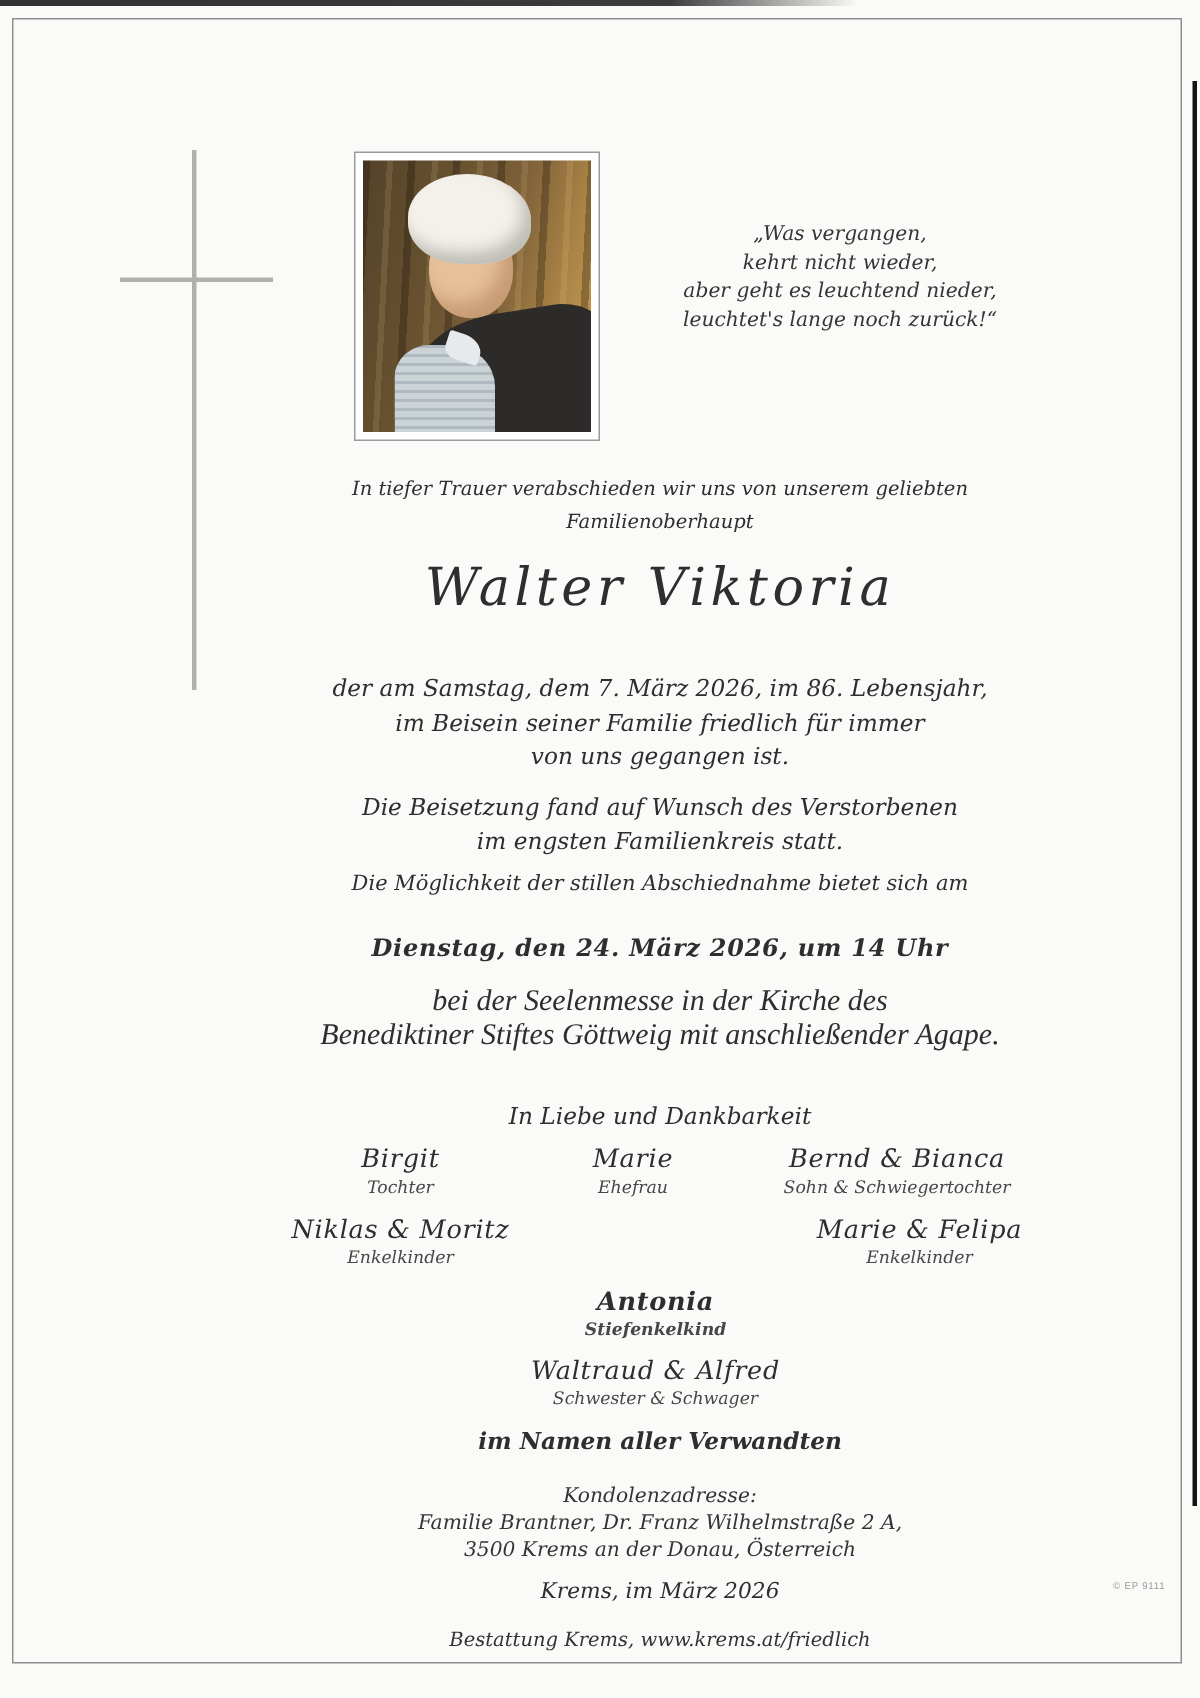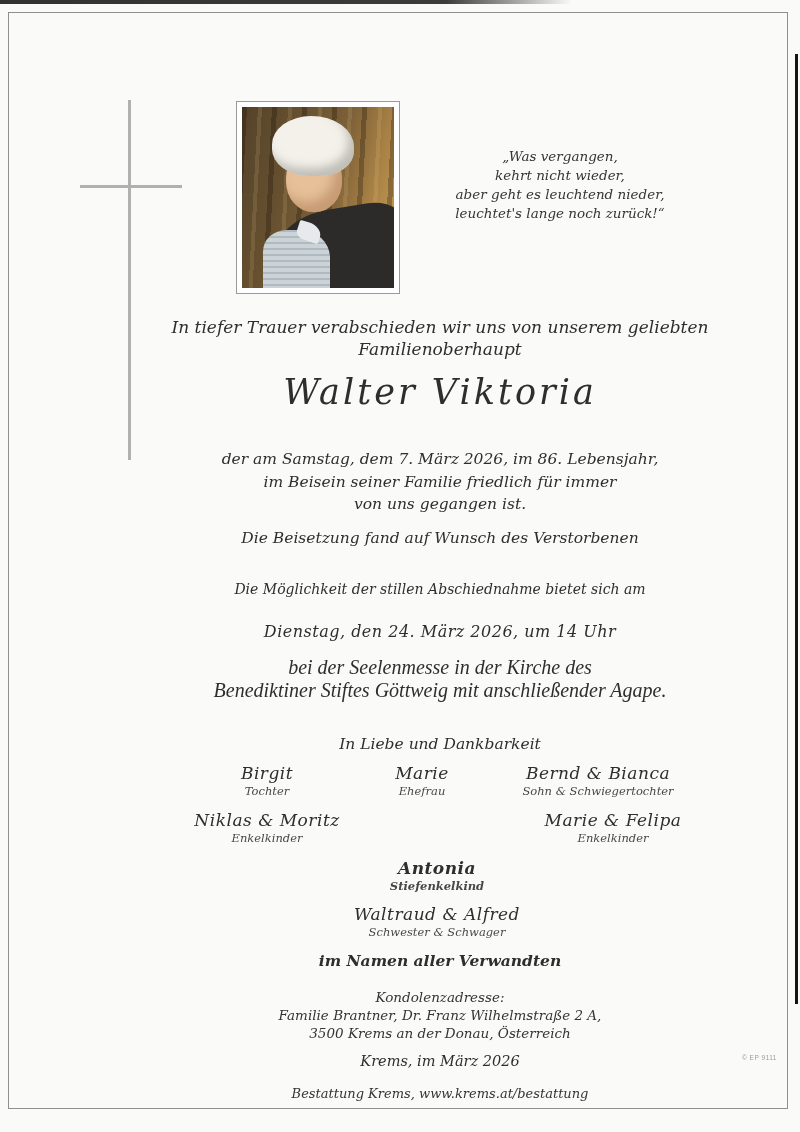--- a/index.html
+++ b/index.html
@@ -36,26 +36,26 @@
     border-radius:45% 25% 0 0;transform:rotate(-9deg);}
   .shirt{position:absolute;bottom:-2%;left:14%;width:44%;height:34%;background:#ccd3d6;
     border-radius:35% 45% 0 0;
     background-image:repeating-linear-gradient(0deg,rgba(90,110,130,.25) 0 2px,rgba(0,0,0,0) 2px 6px);}
   .collar{position:absolute;bottom:26%;left:36%;width:16%;height:10%;background:#e6eaec;
     transform:rotate(18deg);border-radius:10% 60% 10% 40%;}
   
   .tb{position:absolute;text-align:center;}
   .col{left:93px;width:694px;}
   .quote{left:440px;top:147px;width:240px;font-size:13.5px;line-height:19px;color:#353535;}
-  .intro{top:316px;font-size:17px;line-height:22px;}
+  .intro{top:316px;font-size:13px;line-height:22px;}
   .deceased-name{top:372px;font-size:35px;letter-spacing:3px;font-weight:normal;}
   .p1{top:448px;font-size:15.5px;line-height:22.5px;}
   .p2{top:527px;font-size:15.5px;line-height:22.5px;}
   .p3{top:578px;font-size:14px;line-height:22px;}
-  .dateline{top:622px;font-size:16px;font-weight:normal;letter-spacing:.5px;}
+  .dateline{top:622px;font-size:16px;font-weight:bold;letter-spacing:.5px;}
   .p4{top:656px;font-size:20px;line-height:22.5px;font-family:Liberation Serif, serif;}
   .love{top:735px;font-size:15.5px;}
   .mourner{position:absolute;transform:translateX(-50%);text-align:center;white-space:nowrap;}
   .mourner .m-name{font-size:17px;letter-spacing:.5px;}
   .mourner .m-rel{font-size:11.5px;color:#474747;margin-top:1px;}
   .relatives{top:951px;font-size:15.5px;font-weight:bold;}
   .condolence{top:988px;font-size:13.5px;line-height:18px;color:#343434;}
   .place-date{top:1053px;font-size:14.5px;}
   .footer-line{top:1086px;font-size:13px;color:#343434;}
 </style>
@@ -98,20 +98,21 @@
   <div class="tb col deceased-name">Walter Viktoria</div>
 
   <div class="tb col p1">
     <div>der am Samstag, dem 7. März 2026, im  86. Lebensjahr,</div>
     <div>im Beisein seiner Familie friedlich für immer</div>
     <div>von uns gegangen ist.</div>
   </div>
 
   <div class="tb col p2">
     <div>Die Beisetzung fand auf Wunsch des Verstorbenen</div>
+    <div>im engsten Familienkreis statt.</div>
   </div>
 
   <div class="tb col p3">Die Möglichkeit der stillen Abschiednahme bietet sich am</div>
 
   <div class="tb col dateline">Dienstag, den 24. März 2026, um 14 Uhr</div>
 
   <div class="tb col p4">
     <div>bei der Seelenmesse in der Kirche des</div>
     <div>Benediktiner Stiftes Göttweig mit anschließender Agape.</div>
   </div>
@@ -150,15 +151,15 @@
   <div class="tb col relatives">im Namen aller Verwandten</div>
 
   <div class="tb col condolence">
     <div>Kondolenzadresse:</div>
     <div>Familie Brantner, Dr. Franz Wilhelmstraße  2 A,</div>
     <div>3500 Krems an der Donau, Österreich</div>
   </div>
 
   <div class="tb col place-date">Krems, im März 2026</div>
 
-  <div class="tb col footer-line">Bestattung Krems, www.krems.at/bestattung</div>
+  <div class="tb col footer-line">Bestattung Krems, www.krems.at/friedlich</div>
 
 </div>
 
 </body></html>

